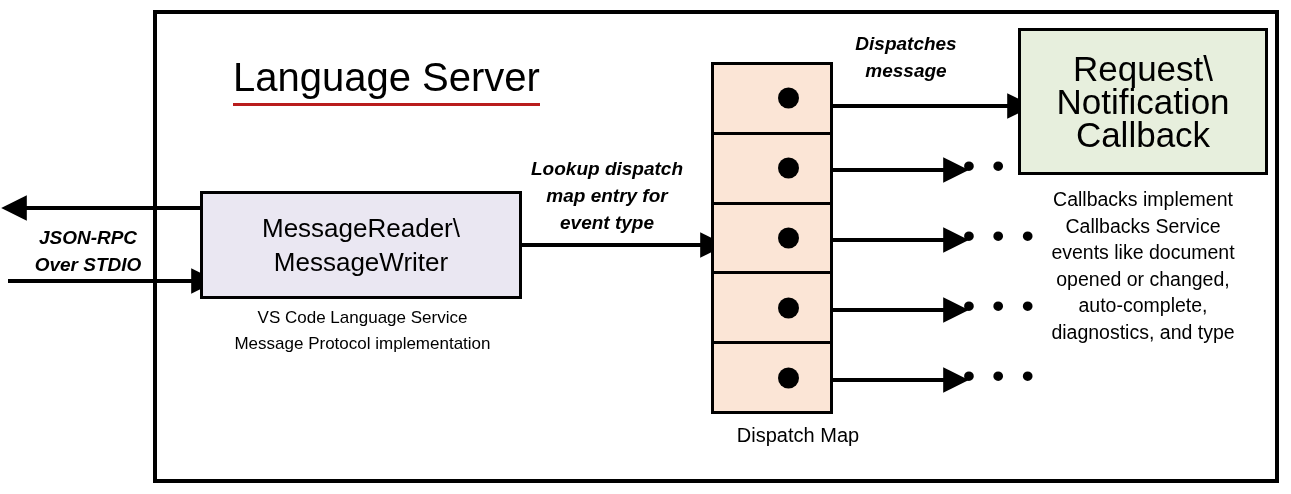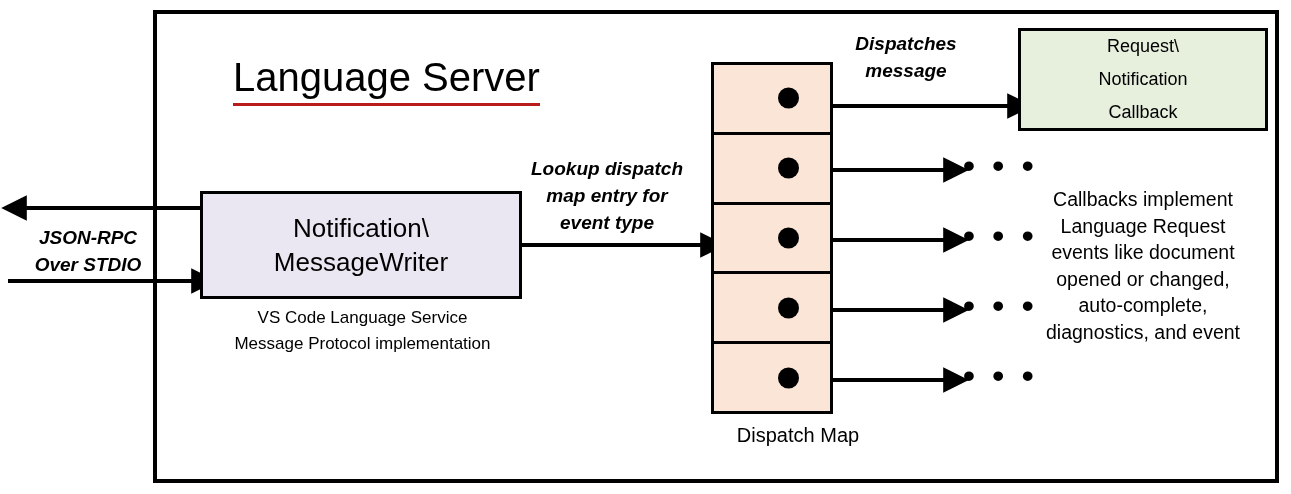--- a/index.html
+++ b/index.html
@@ -62,23 +62,23 @@
     width: 322px;
     height: 108px;
     background: #eae7f2;
     font-size: 26px;
     line-height: 34px;
   }
   #callback-box {
     left: 1018px;
     top: 28px;
     width: 250px;
-    height: 103px;
+    height: 147px;
     background: #e7efdd;
-    font-size: 18px;
+    font-size: 35px;
     line-height: 33px;
   }
 
   
   .caption {
     text-align: center;
     font-size: 17px;
     line-height: 26px;
   }
   #message-caption {
@@ -207,21 +207,21 @@
     <line x1="828" y1="310" x2="948" y2="310" stroke="#000" stroke-width="4" marker-end="url(#arrowR)"></line>
     <line x1="828" y1="380" x2="948" y2="380" stroke="#000" stroke-width="4" marker-end="url(#arrowR)"></line>
   </svg>
 
   <div id="outer-frame" class="abs"></div>
 
   <div id="server-title" class="abs">Language Server</div>
 
   <div id="message-box" class="abs node-box">
     <div>
-      <div>Notification\</div>
+      <div>MessageReader\</div>
       <div>MessageWriter</div>
     </div>
   </div>
   <div id="message-caption" class="abs caption">
     <div>VS Code Language Service</div>
     <div>Message Protocol implementation</div>
   </div>
 
   <div id="label-lookup" class="abs edge-label">
     <div>Lookup dispatch</div>
@@ -267,20 +267,20 @@
 
   <div id="callback-box" class="abs node-box">
     <div>
       <div>Request\</div>
       <div>Notification</div>
       <div>Callback</div>
     </div>
   </div>
   <div id="callback-caption" class="abs caption">
     <div>Callbacks implement</div>
-    <div>Language Request</div>
+    <div>Callbacks Service</div>
     <div>events like document</div>
     <div>opened or changed,</div>
     <div>auto-complete,</div>
-    <div>diagnostics, and event</div>
+    <div>diagnostics, and type</div>
   </div>
 
 </div>
 
 </body></html>

